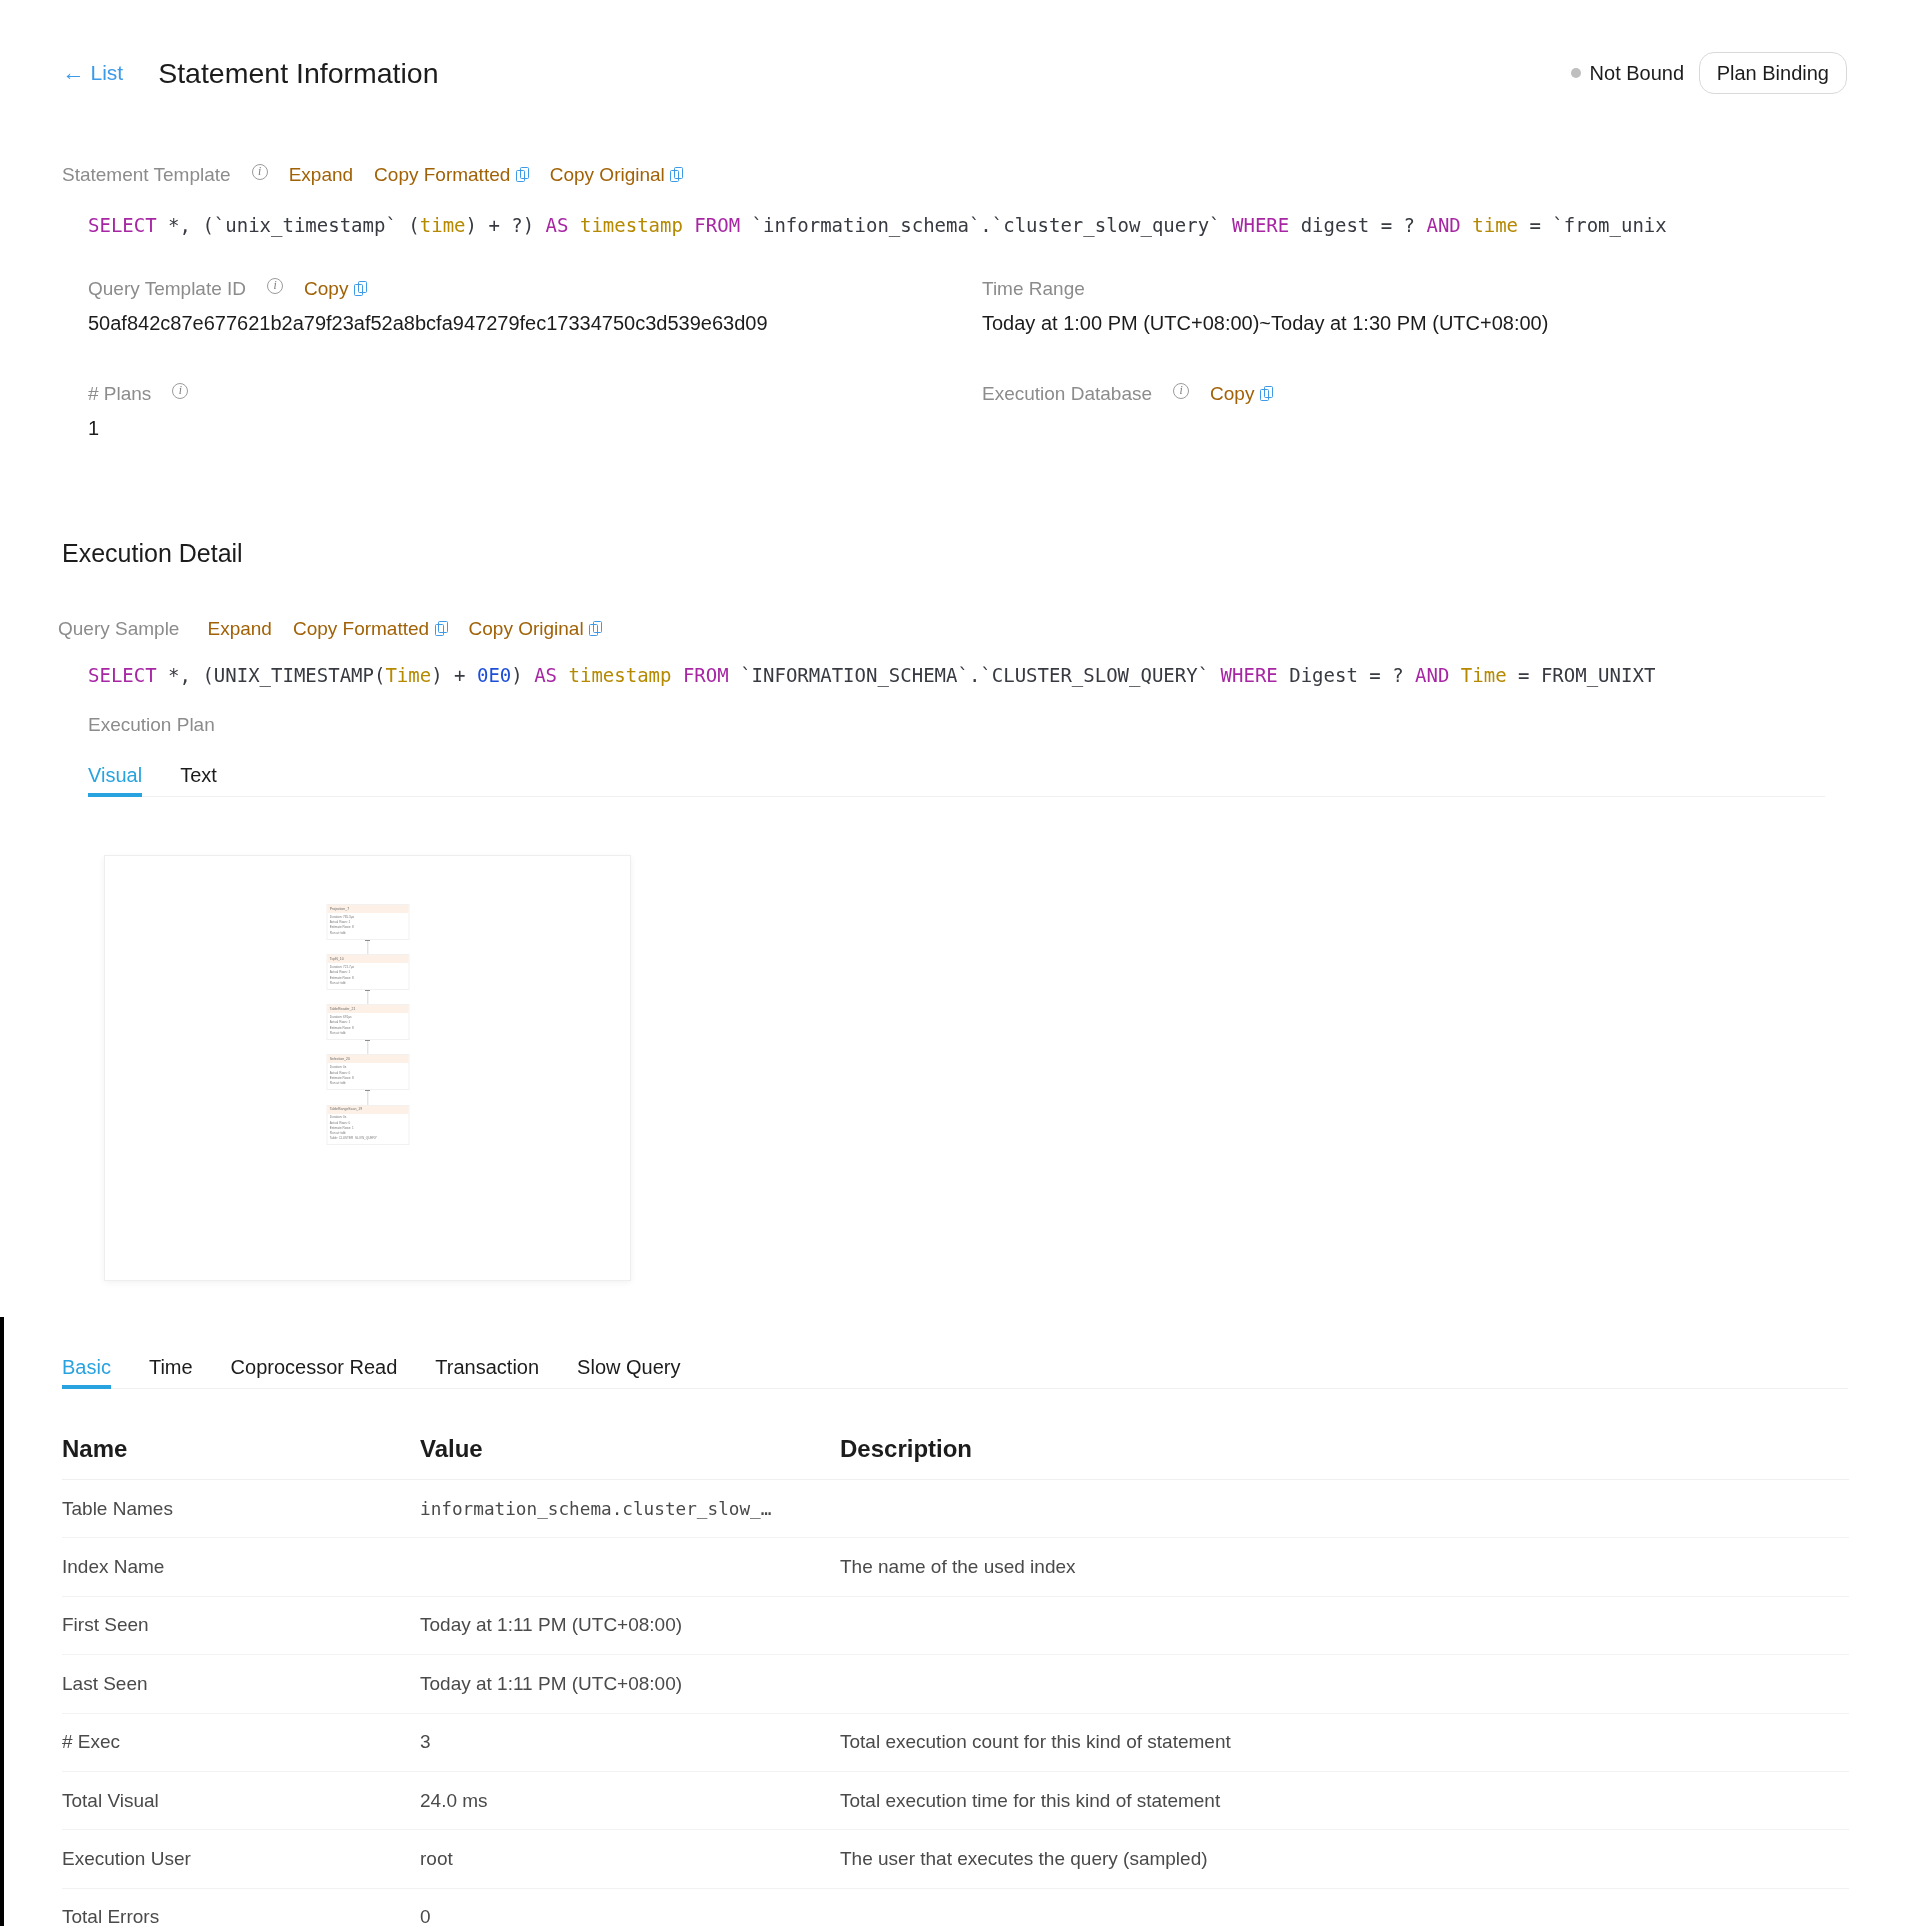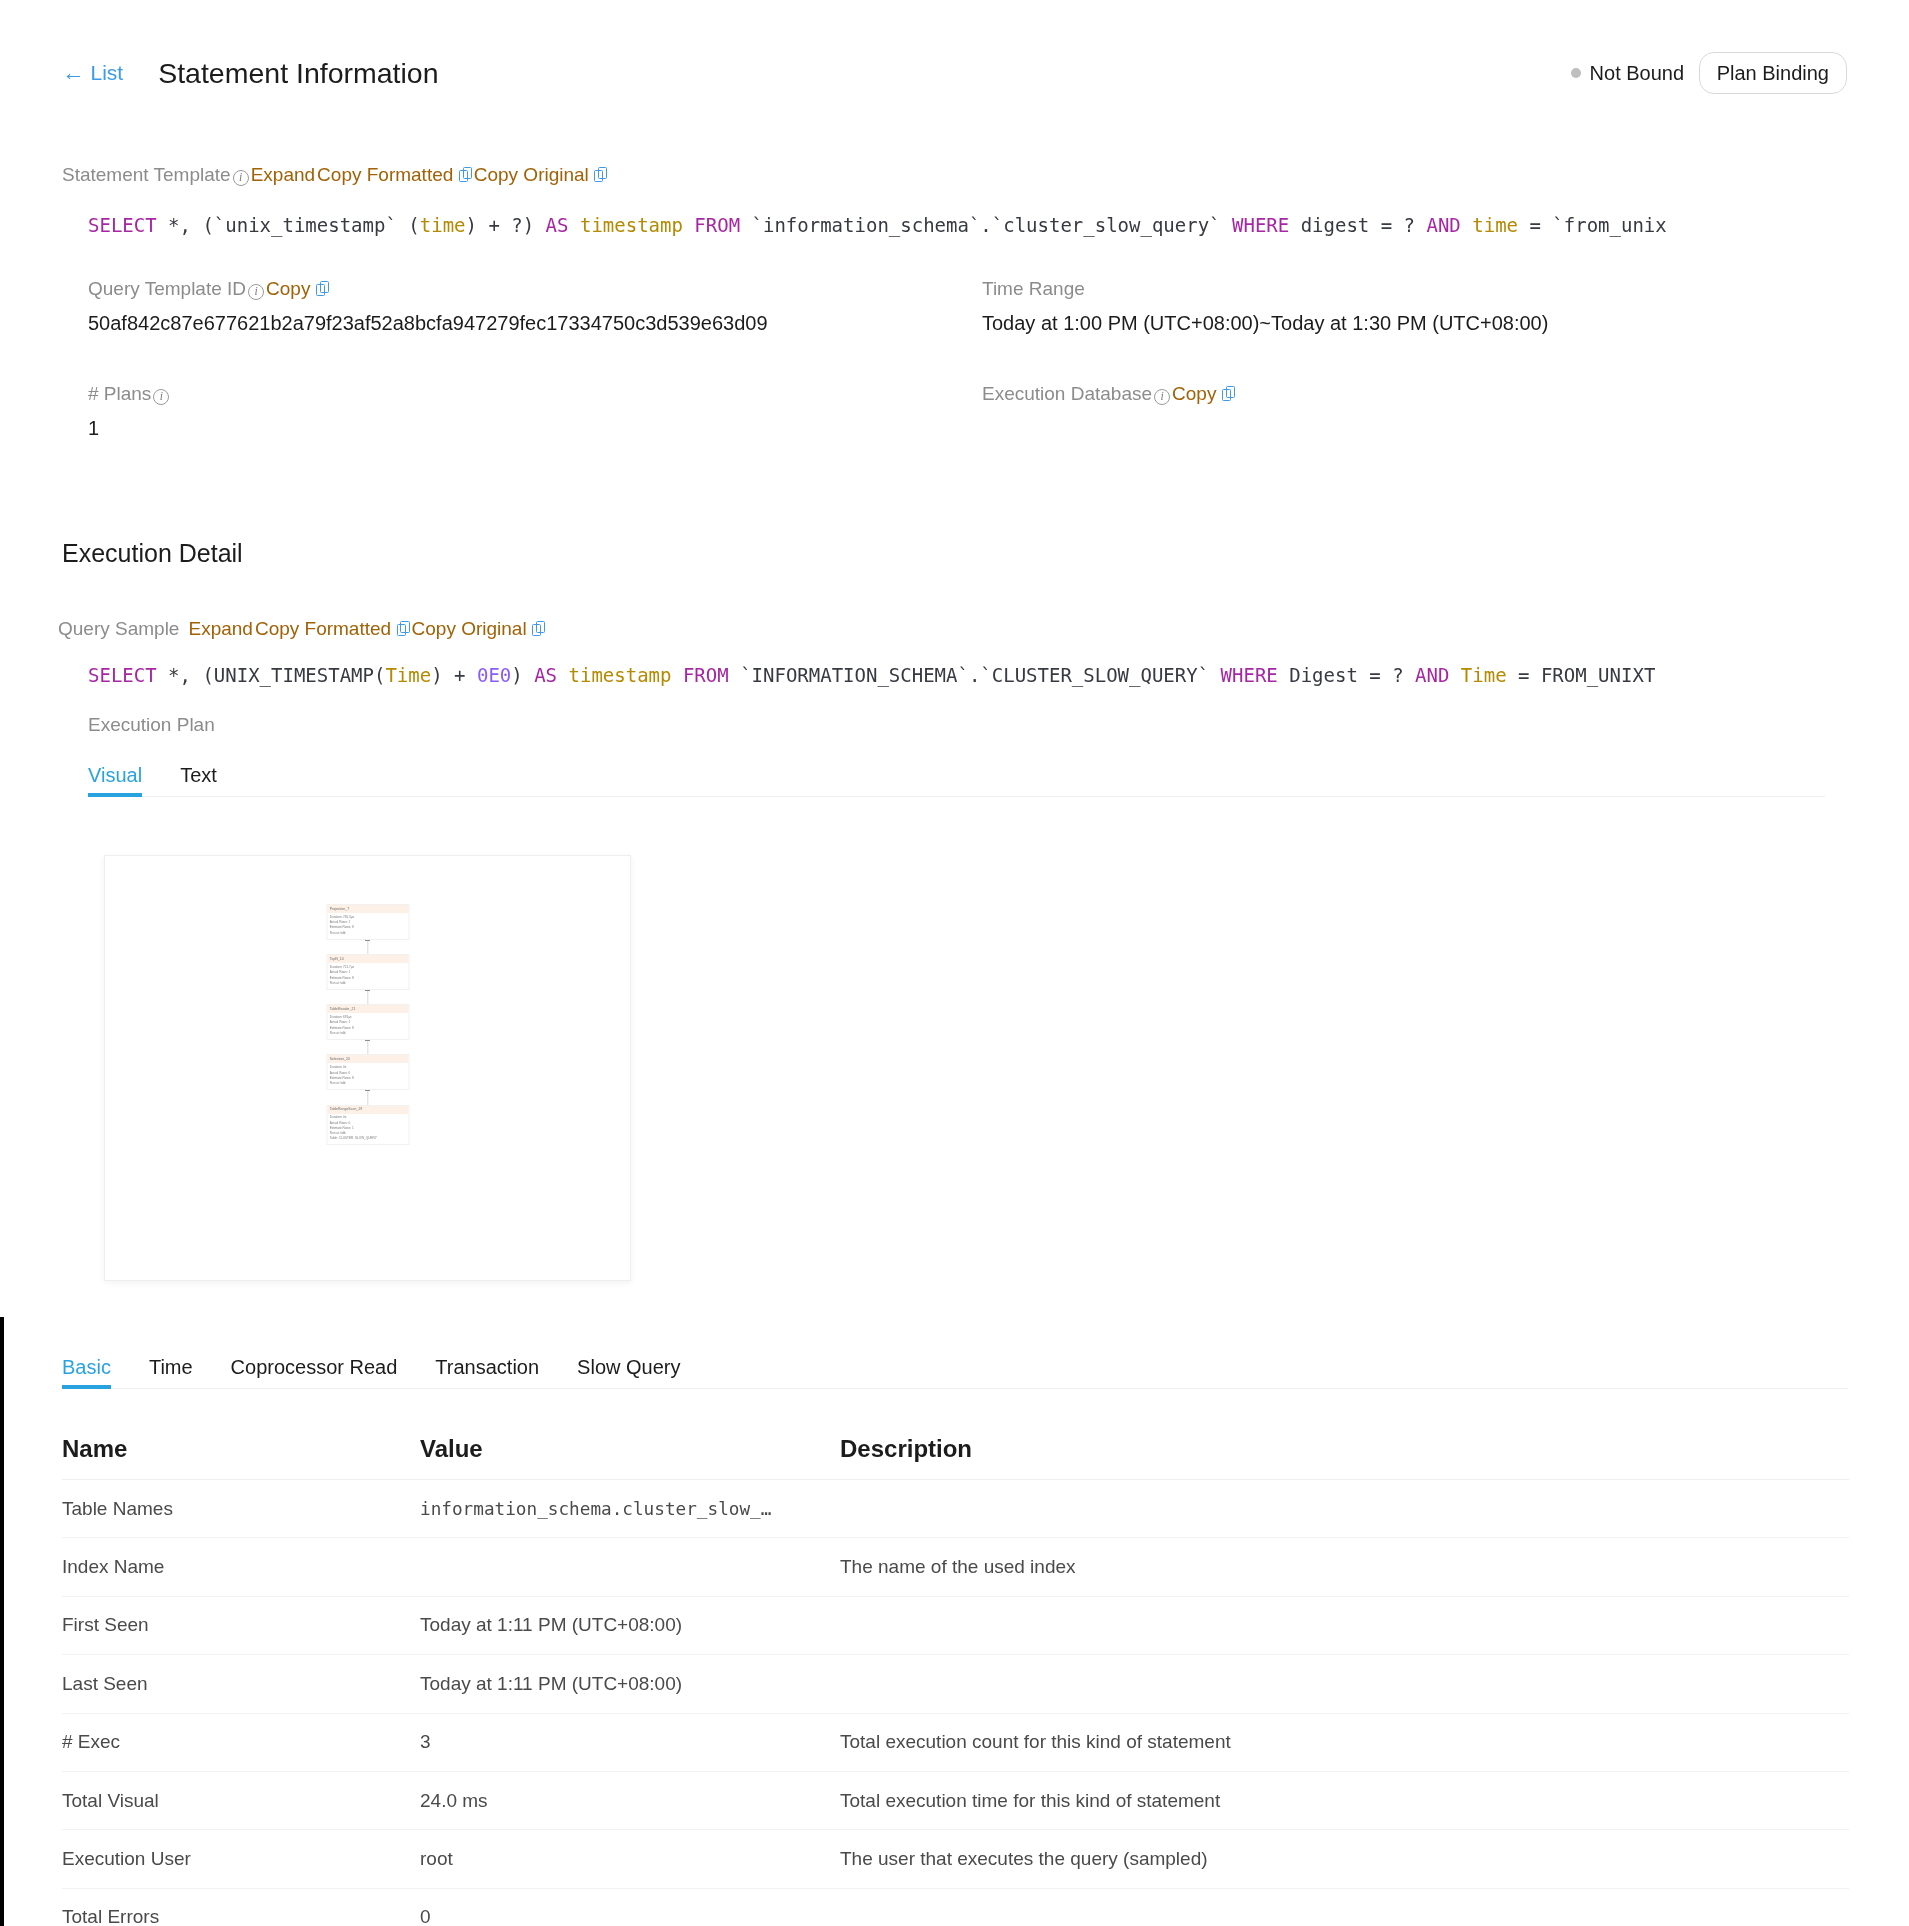--- a/index.html
+++ b/index.html
@@ -60,21 +60,21 @@
   .bind-status { display:flex; align-items:center; gap:8.5px; font-size:20px; color:#1c1c1c; }
   .status-dot { width:10px; height:10px; border-radius:50%; background:#bfbfbf; display:inline-block; }
   .btn {
     border:1.2px solid #d9d9d9; border-radius:15px; background:#fff;
     font-size:20px; padding: 10px 17px; color:#1c1c1c; cursor:pointer;
     font-family:"Liberation Sans", sans-serif; line-height:1;
   }
 
   
   .field-label-row {
-    display: flex; align-items: flex-end; gap: 2px;
+    display: flex; align-items: flex-start; gap: 21px;
     font-size: 19px; color: #8c8c8c; white-space: nowrap;
   }
   .field-label { color:#8c8c8c; }
   .info-icon {
     display:inline-flex; align-items:center; justify-content:center;
     width: 16px; height: 16px; border:1.2px solid #9b9b9b; border-radius:50%;
     font-size: 11.6px; color:#7a7a7a; font-family:"Liberation Serif", serif;
     line-height:1; font-style: italic; cursor:pointer;
   }
   .link-action {
@@ -96,21 +96,21 @@
   .sql-line {
     font-family: "DejaVu Sans Mono", monospace;
     font-size: 19px;
     white-space: pre;
     overflow: hidden;
     line-height: 1.25;
   }
   .k  { color:#a626a4; }       
   .fn { color:#b58900; }       
   .p  { color:#383a42; }       
-  .num{ color:#8b5cf6; }
+  .num{ color:#1d4ed8; }
 
   
   .section-title { font-size: 25px; color:#1c1c1c; }
 
   
   .tabs { display:flex; align-items:flex-end; gap: 0; position:relative; }
   .tab {
     font-size: 20px; color:#1c1c1c; padding: 0 0 10px 0; margin-right: 38px;
     cursor:pointer; position:relative; white-space:nowrap;
   }

